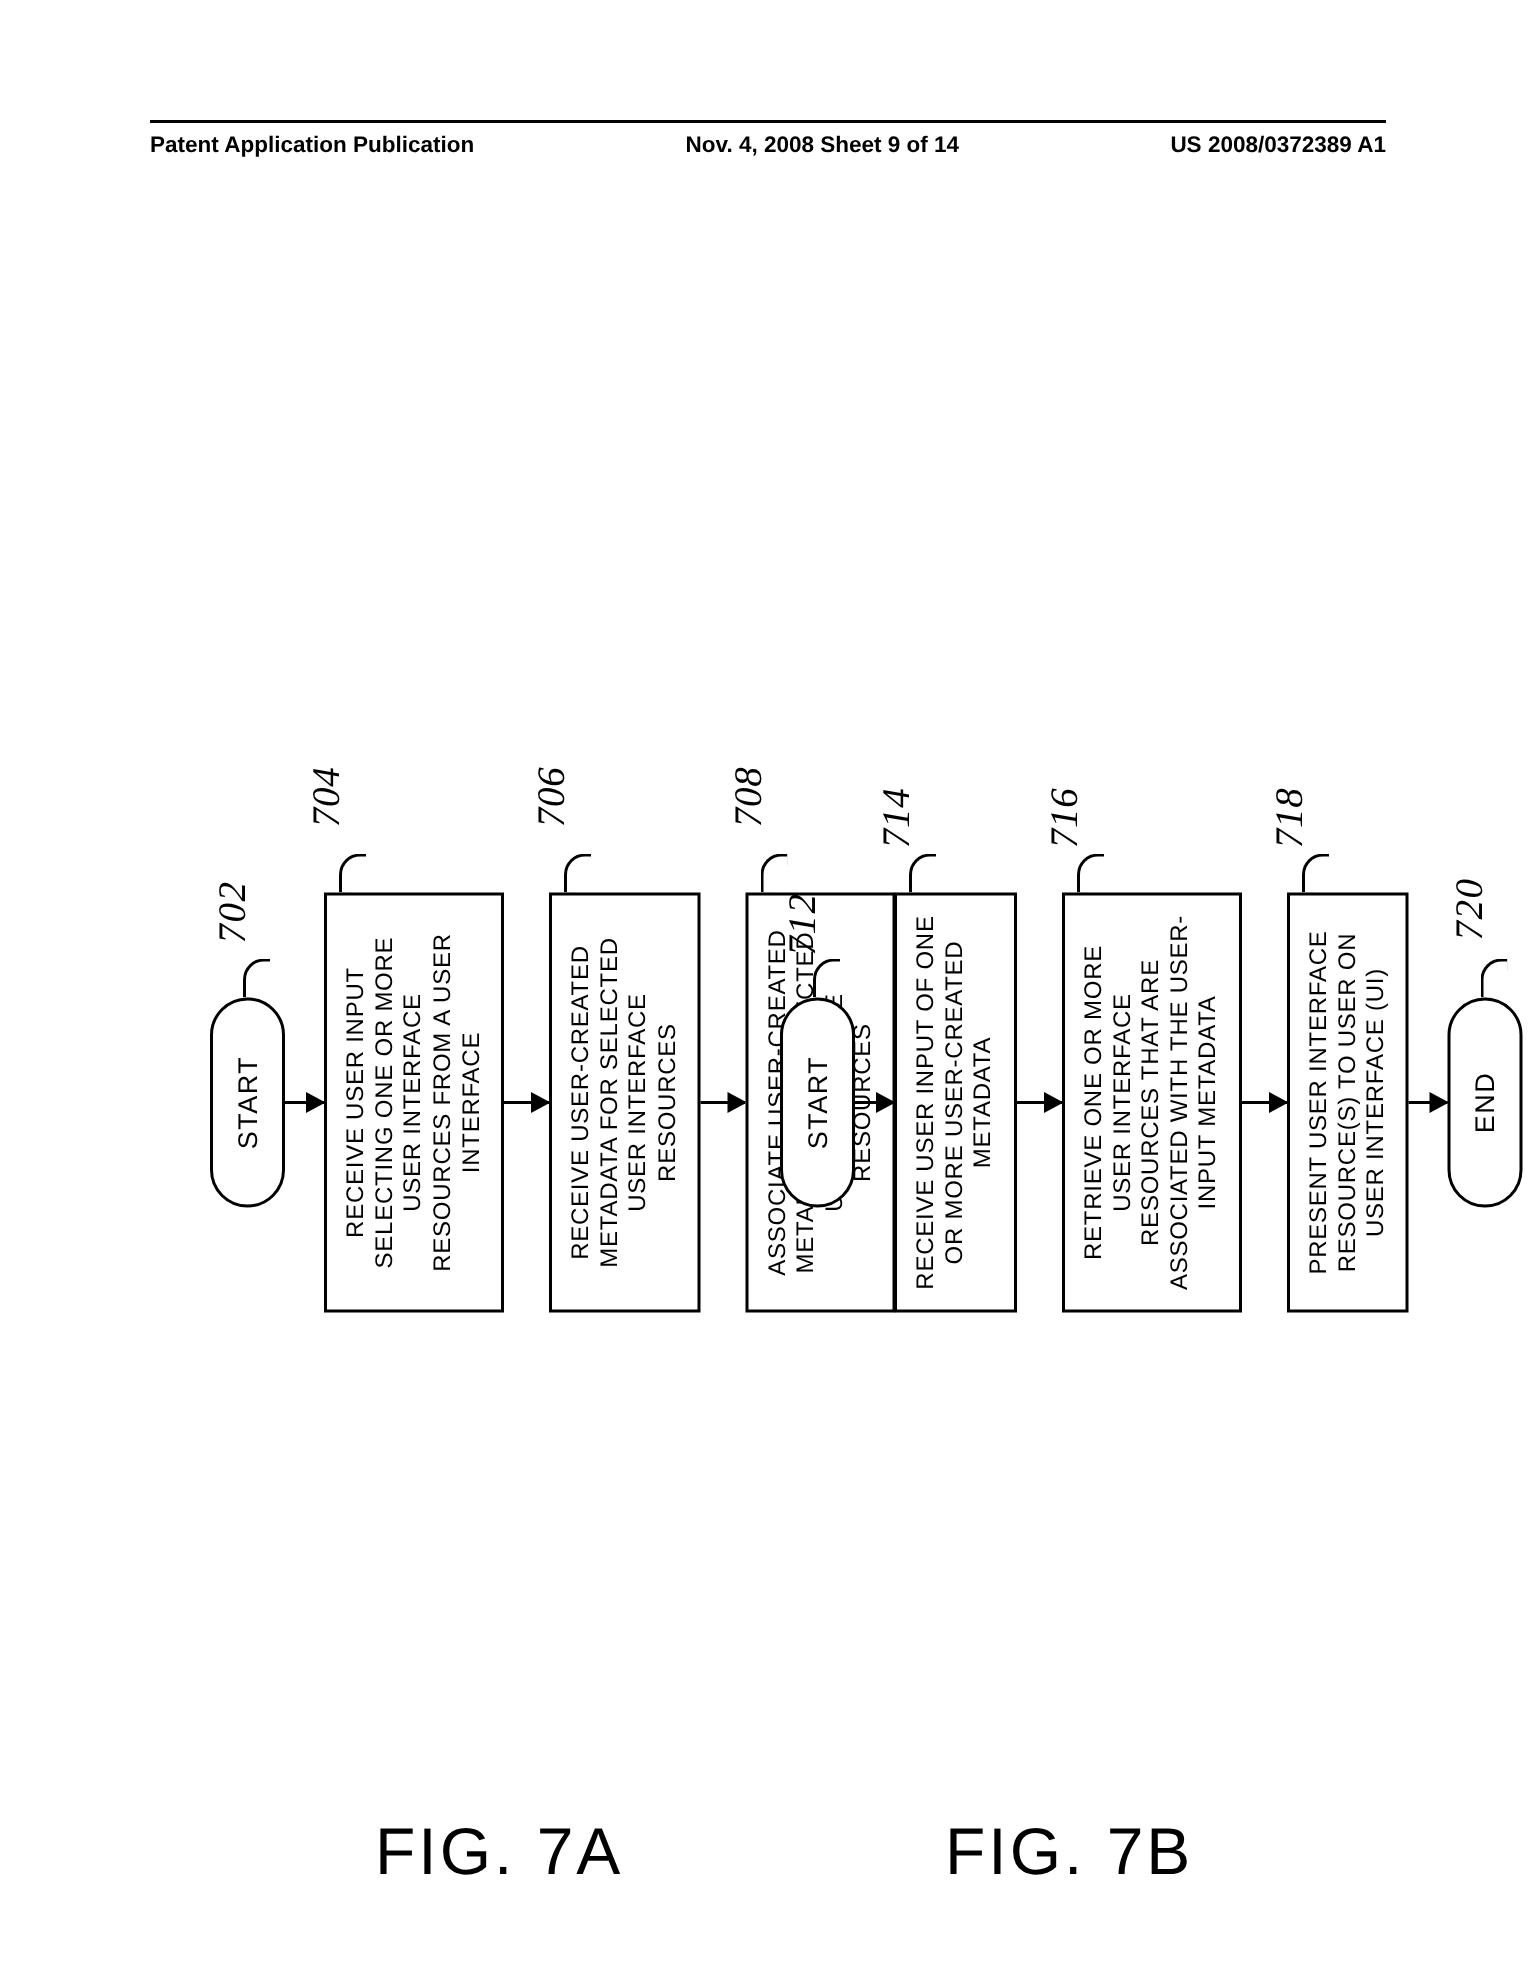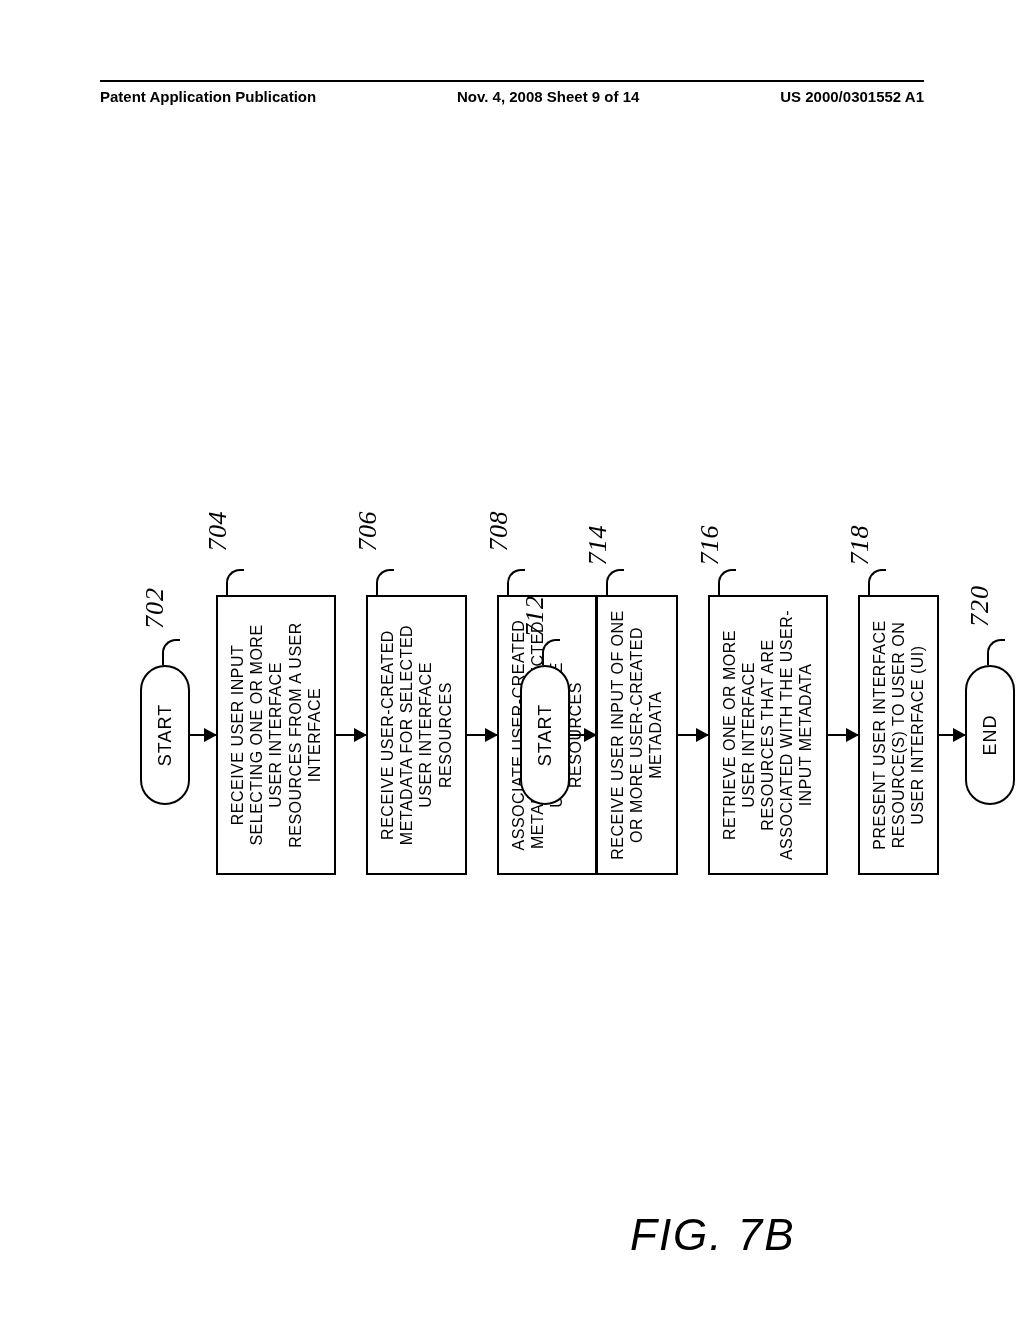--- a/index.html
+++ b/index.html
@@ -121,31 +121,31 @@
   }
 
   .fig-label {
     position: absolute;
     font-size: 44px;
     font-family: Arial, sans-serif;
     letter-spacing: 2px;
     white-space: nowrap;
   }
   .fig-label.a { left: 150px; top: 1030px; }
-  .fig-label.b { left: 530px; top: 1030px; font-style: italic; }
+  .fig-label.b { left: 530px; top: 1030px; }
 </style>
 </head>
 <body>
 
 <div class="page">
 
   <div class="header">
     <span class="left">Patent Application Publication</span>
     <span class="center">Nov. 4, 2008  Sheet 9 of 14</span>
-    <span class="right">US 2000/0301552 A1</span>
+    <span class="right">US 2008/0372389 A1</span>
   </div>
 
   <div class="content-area">
 
     <div class="flow-wrap a">
       <div class="flowchart">
 
         <div class="terminator">
           <span>START</span>
           <div class="hook" style="top:20px; right:-28px;"></div>
@@ -214,16 +214,17 @@
         <div class="arrow short"></div>
 
         <div class="terminator">
           <span>END</span>
           <div class="hook" style="top:20px; right:-28px;"></div>
           <div class="ref-label" style="top:-2px; right:-82px;">720</div>
         </div>
       </div>
     </div>
 
+    <div class="fig-label a">FIG. 7A</div>
     <div class="fig-label b">FIG. 7B</div>
 
   </div>
 </div>
 
 </body></html>

